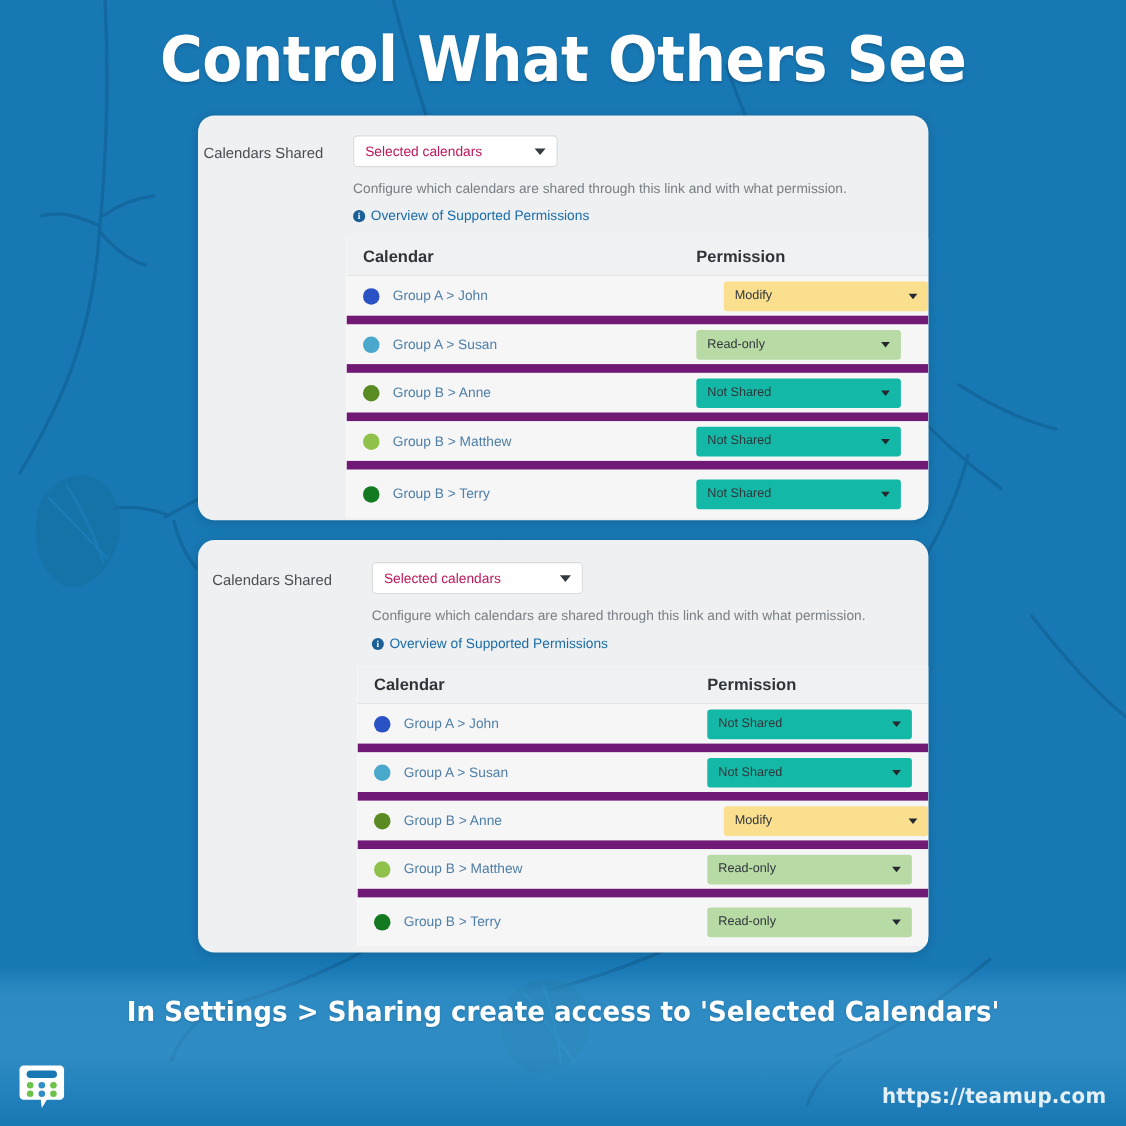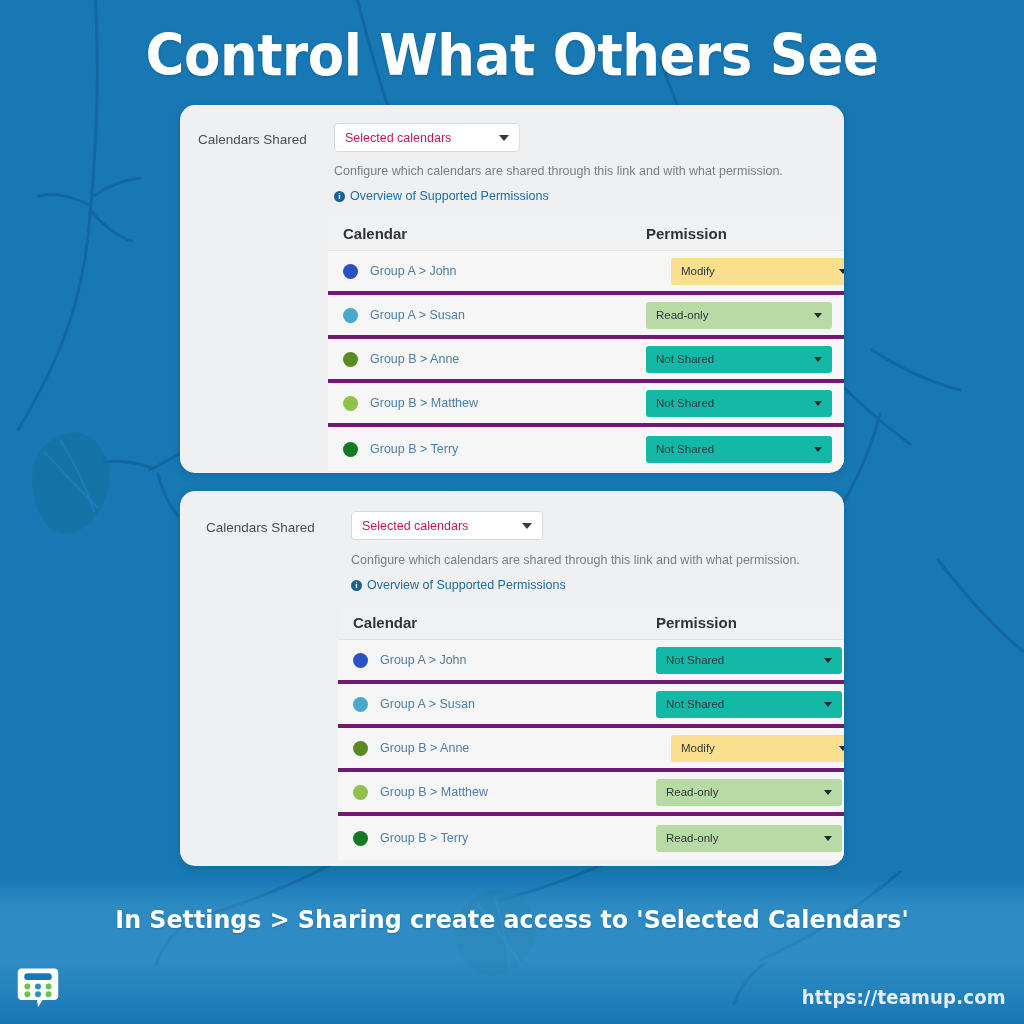--- a/index.html
+++ b/index.html
@@ -102,21 +102,20 @@
     z-index: 3;
   }
 
   
   .card {
     position: absolute;
     background: #eff0f1;
     border-radius: 15px;
     box-shadow: 0 2px 10px rgba(0,0,0,0.14);
     overflow: hidden;
-    padding-left: 13px;
   }
   .card-1 { left: 180px; top: 105px; width: 664px; height: 368px; }
   .card-2 { left: 180px; top: 491px; width: 664px; height: 375px; }
 
   
   .top-row {
     display: flex;
     align-items: flex-start;
   }
   .c1 .top-row { padding: 18px 0 0 5px; }
@@ -214,21 +213,21 @@
     white-space: nowrap;
   }
   .th-cal { padding-left: 15px; width: 318px; }
   .th-perm { }
 
   .trow {
     display: flex;
     align-items: center;
     background: #f6f6f7;
     height: 44px;
-    border-bottom: 4px solid #701a75;
+    border-bottom: 8px solid #701a75;
   }
   .trow:last-child { border-bottom: none; justify-content: flex-end; }
 
   .cal-cell {
     display: flex;
     align-items: center;
     gap: 12px;
     padding-left: 15px;
     width: 318px;
   }

